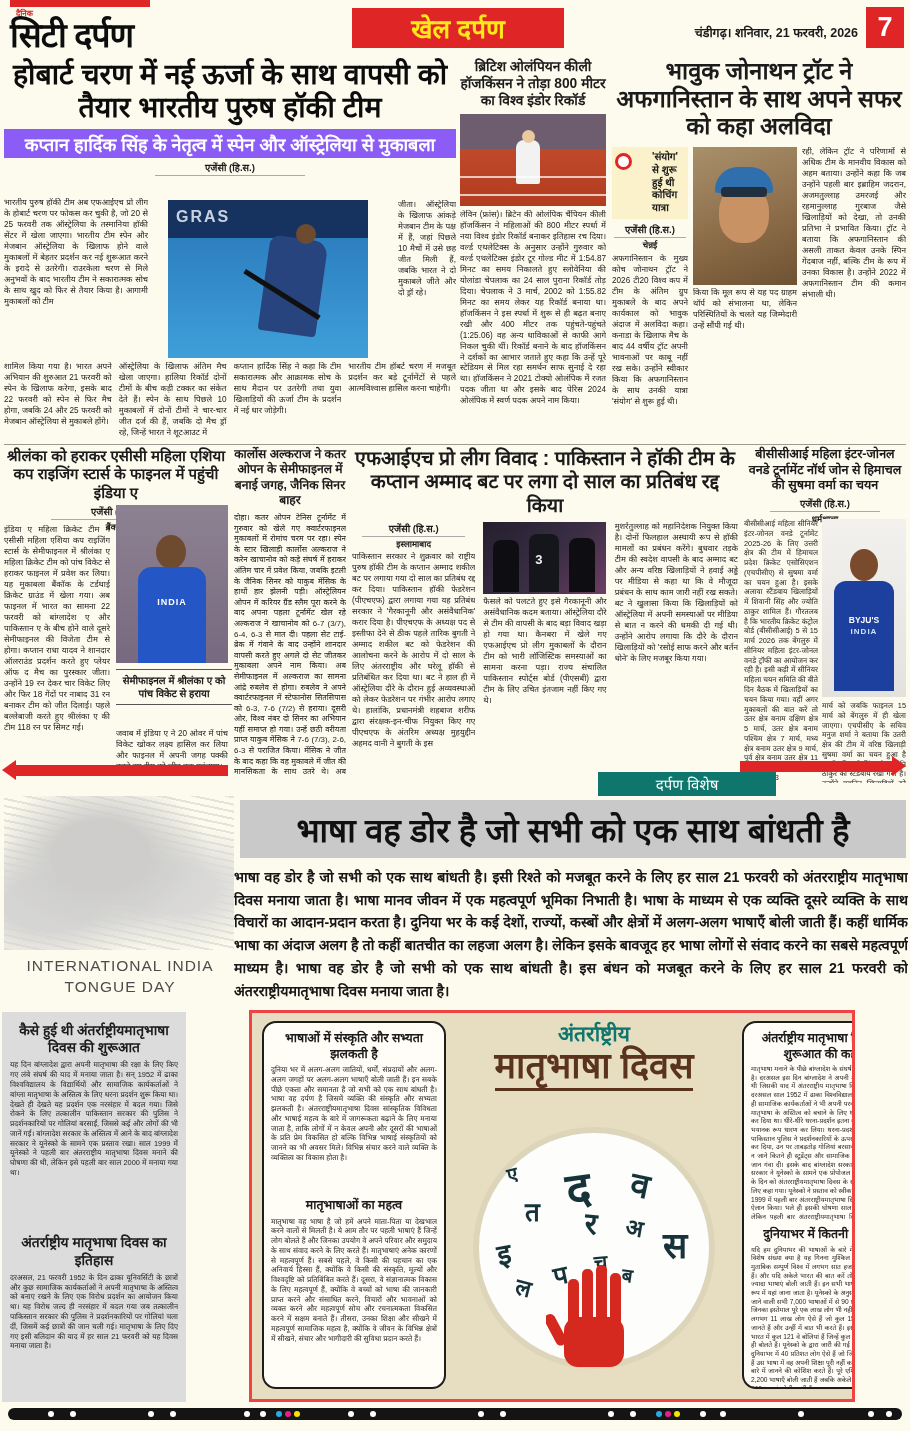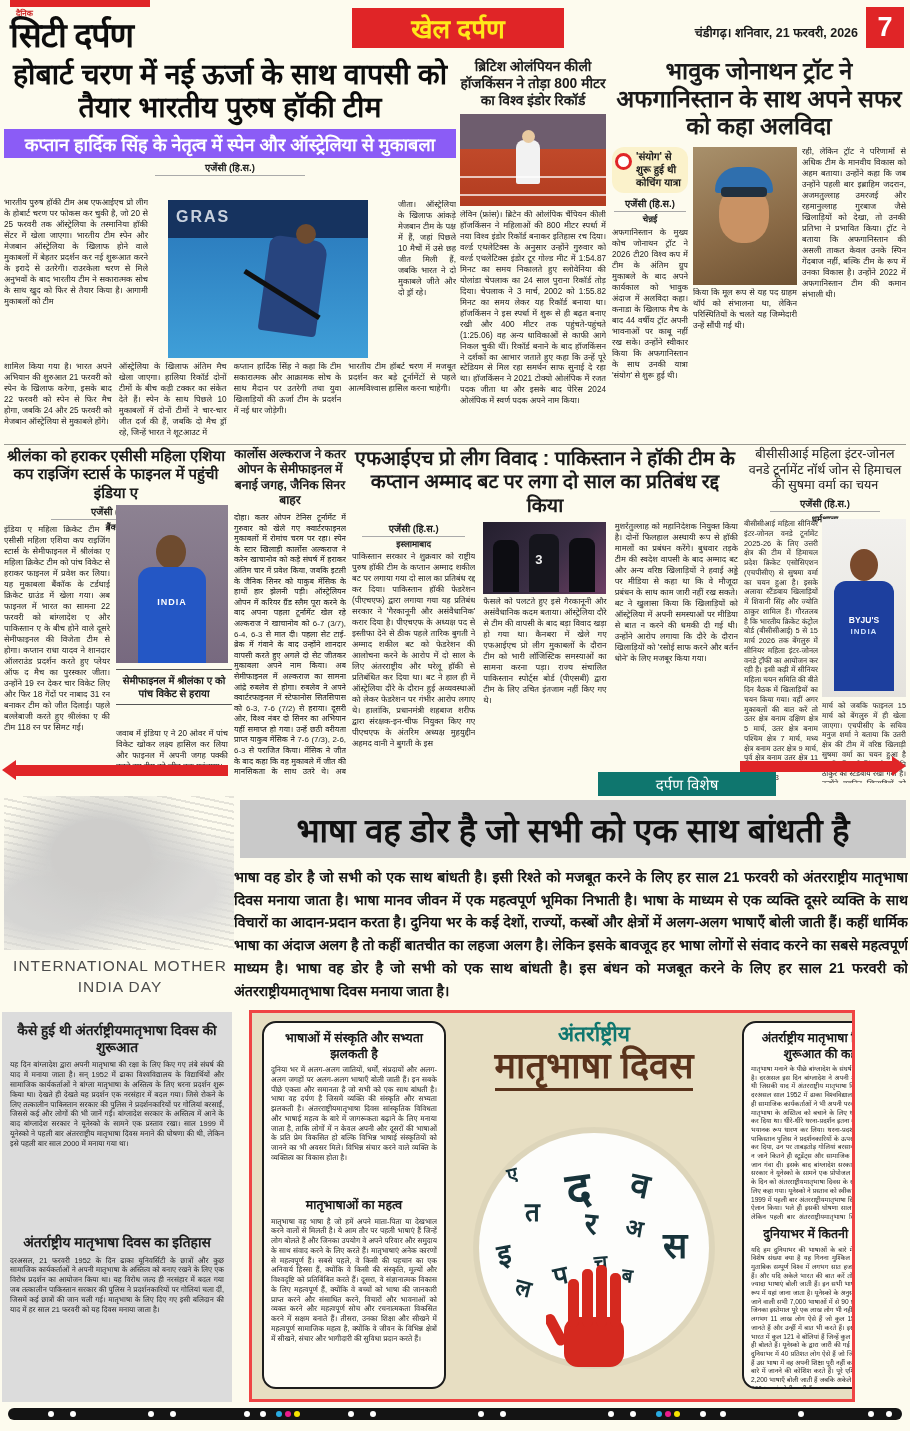--- a/index.html
+++ b/index.html
@@ -34,21 +34,21 @@
   .ath-lane2{top:80px;}
   .ath-runner{position:absolute;left:56px;top:26px;width:24px;height:44px;background:#f2f2f2;border-radius:8px 8px 2px 2px;}
   .ath-head2{position:absolute;left:62px;top:16px;width:13px;height:13px;border-radius:50%;background:#e8c9a0;}
   
   .st-trott{left:612px;top:58px;width:294px;height:384px;}
   .t-head{font-size:23.5px;line-height:1.18;font-weight:800;text-align:center;}
   .t-row{display:flex;gap:5px;margin-top:6px;}
   .t-c1{width:76px;flex:none;}
   .t-c2{width:104px;flex:none;}
   .t-c3{width:104px;flex:1;}
-  .kicker{background:#fbf2cb;border-radius:12px;padding:4px 3px 4px 3px;display:flex;gap:4px;align-items:flex-start;}
+  .kicker{background:#fbf2cb;border-radius:0;padding:4px 3px 4px 3px;display:flex;gap:20px;align-items:flex-start;}
   .kicker-ic{width:11px;height:11px;border:3px solid #e02527;border-radius:50%;background:#fff;flex:none;margin-top:2px;}
   .kicker-tx{font-size:10.2px;font-weight:700;line-height:1.25;}
   .trott-photo{width:104px;height:138px;background:linear-gradient(160deg,#a8906b 0%,#8a6a46 60%,#6e5233 100%);position:relative;overflow:hidden;}
   .tp-face{position:absolute;left:26px;top:38px;width:50px;height:58px;background:#c99264;border-radius:45%;}
   .tp-cap{position:absolute;left:22px;top:20px;width:58px;height:26px;background:#2f6fae;border-radius:28px 28px 4px 4px;}
   .tp-glass{position:absolute;left:28px;top:40px;width:46px;height:10px;background:#20303f;border-radius:4px;}
   
   .rule{background:#9a9a92;height:1px;}
   
   .st-ia{left:4px;top:447px;width:224px;height:336px;}
@@ -66,21 +66,21 @@
   .f-head{font-size:19.5px;line-height:1.2;font-weight:800;text-align:center;}
   .f-row{display:flex;gap:8px;margin-top:5px;}
   .f-col{width:123px;flex:1;}
   .fih-photo{width:123px;height:72px;background:linear-gradient(135deg,#241f2e 0%,#3a2e44 55%,#6e3f63 100%);position:relative;overflow:hidden;margin-bottom:3px;}
   .fp-p1{position:absolute;left:10px;top:18px;width:26px;height:52px;background:#0d0d12;border-radius:8px 8px 0 0;}
   .fp-p2{position:absolute;left:46px;top:12px;width:30px;height:58px;background:#15151c;border-radius:8px 8px 0 0;}
   .fp-p3{position:absolute;left:86px;top:16px;width:26px;height:54px;background:#0d0d12;border-radius:8px 8px 0 0;}
   .fp-num{position:absolute;left:52px;top:30px;color:#eee;font-size:13px;font-weight:800;}
   
   .st-bcci{left:744px;top:447px;width:162px;height:336px;}
-  .b-head{font-size:12.6px;line-height:1.25;font-weight:400;text-align:center;}
+  .b-head{font-size:12.6px;line-height:1.25;font-weight:700;text-align:center;}
   .bcci-photo{position:absolute;left:78px;top:72px;width:84px;height:178px;background:linear-gradient(180deg,#f2f1ee 0%,#e4e2dd 100%);overflow:hidden;}
   .bp-jersey{position:absolute;left:12px;top:62px;width:60px;height:110px;background:#1d3f9e;border-radius:12px 12px 0 0;}
   .bp-head{position:absolute;left:28px;top:30px;width:28px;height:32px;background:#7a4a2c;border-radius:50%;}
   .bp-t1{position:absolute;left:0;top:96px;width:84px;text-align:center;color:#fff;font-size:8.5px;font-weight:800;}
   .bp-t2{position:absolute;left:0;top:108px;width:84px;text-align:center;color:#cfe3ff;font-size:8px;font-weight:800;letter-spacing:1px;}
   
   .arrow{position:absolute;height:11px;background:#e02527;}
   .arrow-l{left:16px;top:765px;width:212px;}
   .arrow-l::before{content:"";position:absolute;left:-14px;top:-5px;border-top:10px solid transparent;border-bottom:10px solid transparent;border-right:14px solid #e02527;}
   .arrow-r{left:740px;top:761px;width:152px;}
@@ -91,21 +91,21 @@
     radial-gradient(ellipse at 42% 38%, #c6c6c6 0 26%, rgba(198,198,198,0) 58%),
     radial-gradient(ellipse at 20% 70%, #cfcfcf 0 18%, rgba(207,207,207,0) 45%),
     radial-gradient(ellipse at 72% 60%, #d4d4d4 0 20%, rgba(212,212,212,0) 50%),
     repeating-linear-gradient(12deg, rgba(140,140,140,.25) 0 2px, transparent 2px 7px);
     opacity:.85;}
   .wc-cap{left:0;top:956px;width:240px;text-align:center;font-size:15.5px;letter-spacing:1px;color:#4c4c4c;line-height:1.35;}
   .feat-band{left:240px;top:800px;width:666px;height:58px;background:#c9c9c9;display:flex;align-items:center;justify-content:center;}
   .feat-head{font-size:33px;font-weight:800;color:#101010;}
   .feat-intro{left:234px;top:866px;width:674px;height:142px;font-size:14.2px;font-weight:700;line-height:1.6;text-align:justify;color:#161616;overflow:hidden;}
   
-  .bl-col{left:2px;top:1012px;width:230px;height:390px;background:#dcdcdc;box-sizing:border-box;padding:8px 8px;overflow:hidden;}
+  .bl-col{left:2px;top:1012px;width:184px;height:390px;background:#dcdcdc;box-sizing:border-box;padding:8px 8px;overflow:hidden;}
   .bl-h{font-size:13.8px;font-weight:800;text-align:center;line-height:1.25;margin:2px 0 4px;}
   .mainbox{left:249px;top:1010px;width:606px;height:392px;background:#e7dec2;border:3px solid #ef4444;box-sizing:border-box;overflow:hidden;}
   .wbox{position:absolute;background:#fffdf6;border:2px solid #1d1d1d;border-radius:14px;box-sizing:border-box;padding:7px 7px;overflow:hidden;}
   .wbox-l{left:10px;top:8px;width:184px;height:368px;}
   .wbox-r{left:490px;top:8px;width:170px;height:368px;}
   .wb-h{font-size:12.4px;font-weight:800;text-align:center;line-height:1.25;margin:1px 0 3px;}
   .poster{position:absolute;left:198px;top:2px;width:288px;height:382px;text-align:center;}
   .po-t1{font-size:21px;font-weight:800;color:#0f766e;margin-top:4px;}
   .po-t2{font-size:36px;font-weight:800;color:#5a331c;display:inline-block;border-bottom:3px solid #5a331c;line-height:1.05;padding-bottom:3px;}
   .letter-circle{position:absolute;left:29px;top:118px;width:230px;height:230px;background:#fdfdfb;border-radius:50%;box-shadow:0 0 0 6px rgba(0,0,0,.04);}
@@ -252,21 +252,21 @@
     <div class="bp-t2">INDIA</div>
   </div>
   <div class="abs txt-s" style="left:78px;top:254px;width:84px;height:82px;">मार्च को जबकि फाइनल 15 मार्च को बेंगलुरु में ही खेला जाएगा। एचपीसीए के सचिव मनुज शर्मा ने बताया कि उतरी क्षेत्र की टीम में वरिष्ठ खिलाड़ी सुषमा वर्मा का चयन हुआ है जबकि शिवानी सिंह और ज्योति ठाकुर को स्टैंडबाय रखा गया है। उन्होंने चयनित खिलाड़ियों को एचपीसीए की ओर से शुभकामनाएं दी हैं।</div>
 </div>
 
 <div class="arrow arrow-l"></div>
 <div class="arrow arrow-r"></div>
 <div class="abs banner">दर्पण विशेष</div>
 
 <div class="abs wordcloud"></div>
-<div class="abs wc-cap">INTERNATIONAL MOTHER INDIA DAY</div>
+<div class="abs wc-cap">INTERNATIONAL INDIA TONGUE DAY</div>
 <div class="abs feat-band">
   <div class="feat-head">भाषा वह डोर है जो सभी को एक साथ बांधती है</div>
 </div>
 <div class="abs feat-intro">भाषा वह डोर है जो सभी को एक साथ बांधती है। इसी रिश्ते को मजबूत करने के लिए हर साल 21 फरवरी को अंतरराष्ट्रीय मातृभाषा दिवस मनाया जाता है। भाषा मानव जीवन में एक महत्वपूर्ण भूमिका निभाती है। भाषा के माध्यम से एक व्यक्ति दूसरे व्यक्ति के साथ विचारों का आदान-प्रदान करता है। दुनिया भर के कई देशों, राज्यों, कस्बों और क्षेत्रों में अलग-अलग भाषाएँ बोली जाती हैं। कहीं धार्मिक भाषा का अंदाज अलग है तो कहीं बातचीत का लहजा अलग है। लेकिन इसके बावजूद हर भाषा लोगों से संवाद करने का सबसे महत्वपूर्ण माध्यम है। भाषा वह डोर है जो सभी को एक साथ बांधती है। इस बंधन को मजबूत करने के लिए हर साल 21 फरवरी को अंतरराष्ट्रीयमातृभाषा दिवस मनाया जाता है।</div>
 
 <div class="abs bl-col">
   <div class="bl-h">कैसे हुई थी अंतर्राष्ट्रीयमातृभाषा दिवस की शुरूआत</div>
   <div class="txt-s" style="height:168px;">यह दिन बांग्लादेश द्वारा अपनी मातृभाषा की रक्षा के लिए किए गए लंबे संघर्ष की याद में मनाया जाता है। सन् 1952 में ढाका विश्वविद्यालय के विद्यार्थियों और सामाजिक कार्यकर्ताओं ने बांग्ला मातृभाषा के अस्तित्व के लिए धरना प्रदर्शन शुरू किया था। देखते ही देखते यह प्रदर्शन एक नरसंहार में बदल गया। जिसे रोकने के लिए तत्कालीन पाकिस्तान सरकार की पुलिस ने प्रदर्शनकारियों पर गोलियां बरसाईं, जिससे कई और लोगों की भी जानें गईं। बांग्लादेश सरकार के अस्तित्व में आने के बाद बांग्लादेश सरकार ने यूनेस्को के सामने एक प्रस्ताव रखा। साल 1999 में यूनेस्को ने पहली बार अंतरराष्ट्रीय मातृभाषा दिवस मनाने की घोषणा की थी, लेकिन इसे पहली बार साल 2000 में मनाया गया था।</div>
   <div class="bl-h" style="margin-top:6px;">अंतर्राष्ट्रीय मातृभाषा दिवस का इतिहास</div>
   <div class="txt-s" style="height:128px;">दरअसल, 21 फरवरी 1952 के दिन ढाका यूनिवर्सिटी के छात्रों और कुछ सामाजिक कार्यकर्ताओं ने अपनी मातृभाषा के अस्तित्व को बनाए रखने के लिए एक विरोध प्रदर्शन का आयोजन किया था। यह विरोध जल्द ही नरसंहार में बदल गया जब तत्कालीन पाकिस्तान सरकार की पुलिस ने प्रदर्शनकारियों पर गोलियां चला दीं, जिसमें कई छात्रों की जान चली गई। मातृभाषा के लिए दिए गए इसी बलिदान की याद में हर साल 21 फरवरी को यह दिवस मनाया जाता है।</div>

